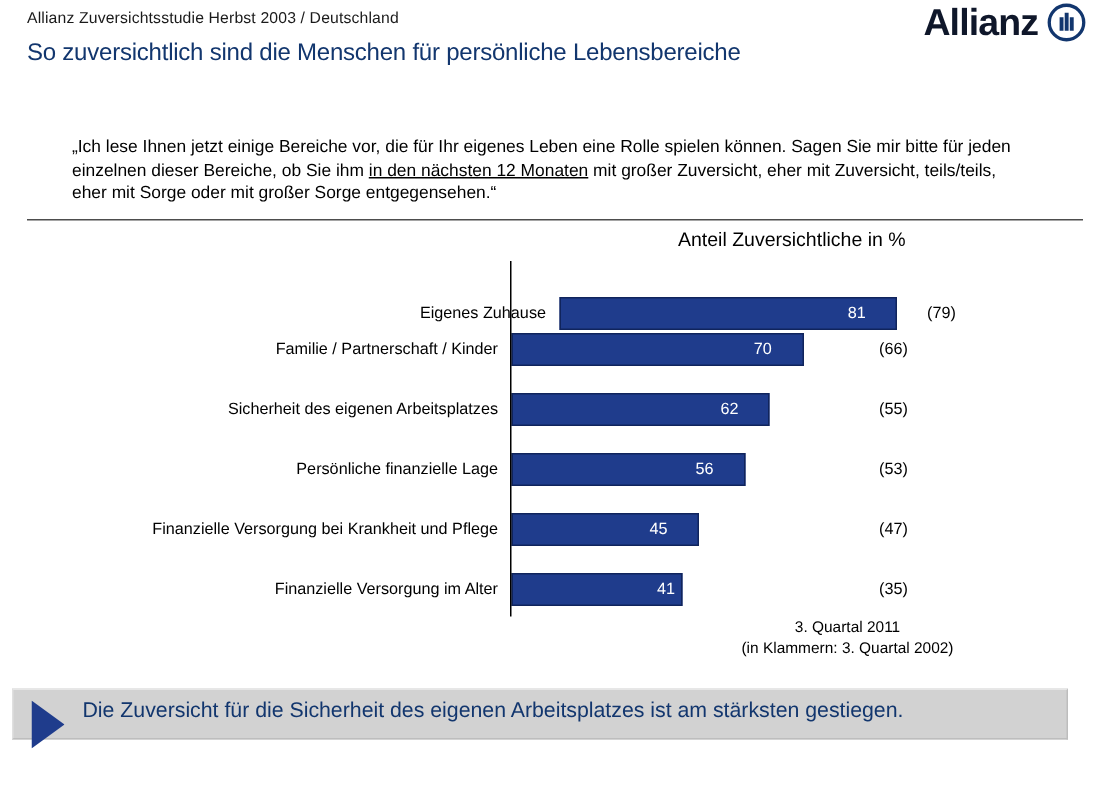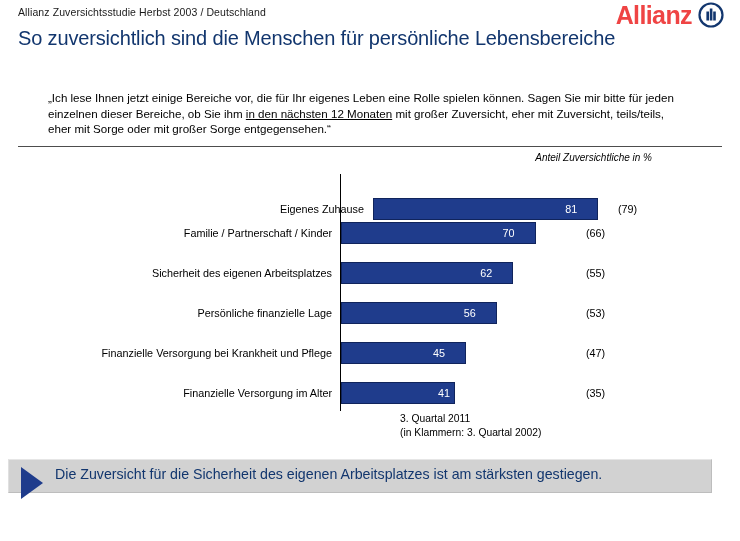--- a/index.html
+++ b/index.html
@@ -33,32 +33,32 @@
   #allianz-logo {
     position: absolute;
     right: 16px; top: 2px;
     display: flex;
     align-items: center;
     gap: 6px;
   }
   #allianz-wordmark {
     font-size: 25px;
     font-weight: bold;
-    color: #ef4444;
+    color: #0f172a;
     letter-spacing: -0.6px;
     line-height: 1;
     margin-left: 39px;
   }
   #allianz-mark {
     width: 26px; height: 26px;
   }
   #slide-title {
     position: absolute;
     left: 18px; top: 27px;
-    font-size: 20px;
+    font-size: 16px;
     color: #12366e;
     letter-spacing: -0.15px;
     white-space: nowrap;
   }
 
   
   #question-block {
     position: absolute;
     left: 48px; top: 90px;
     width: 630px;
@@ -79,25 +79,24 @@
   
   #chart {
     position: absolute;
     left: 0; top: 152px;
     width: 740px; height: 300px;
   }
   #chart-axis-caption {
     position: absolute;
     left: 452px; top: 0px;
     width: 200px;
-    text-align: right;
-    font-size: 10px;
+    text-align: left;
+    font-size: 13px;
     color: #000;
     white-space: nowrap;
-    font-style: italic;
   }
   #plot {
     position: absolute;
     left: 0; top: 22px;
     width: 740px; height: 240px;
   }
   #axis-line {
     position: absolute;
     left: 340px; top: 22px;
     width: 0; height: 237px;
@@ -156,22 +155,23 @@
     top: 8px;
     height: 22px;
     line-height: 22px;
     font-size: 10.8px;
     color: #000;
   }
 
   
   #source-note {
     position: absolute;
-    left: 400px; top: 412px;
+    left: 420px; top: 412px;
     width: 290px;
+    text-align: center;
     font-size: 10.3px;
     line-height: 13.5px;
     color: #000;
   }
 
   
   #callout {
     position: absolute;
     left: 8px; top: 459px;
     width: 704px; height: 34px;

